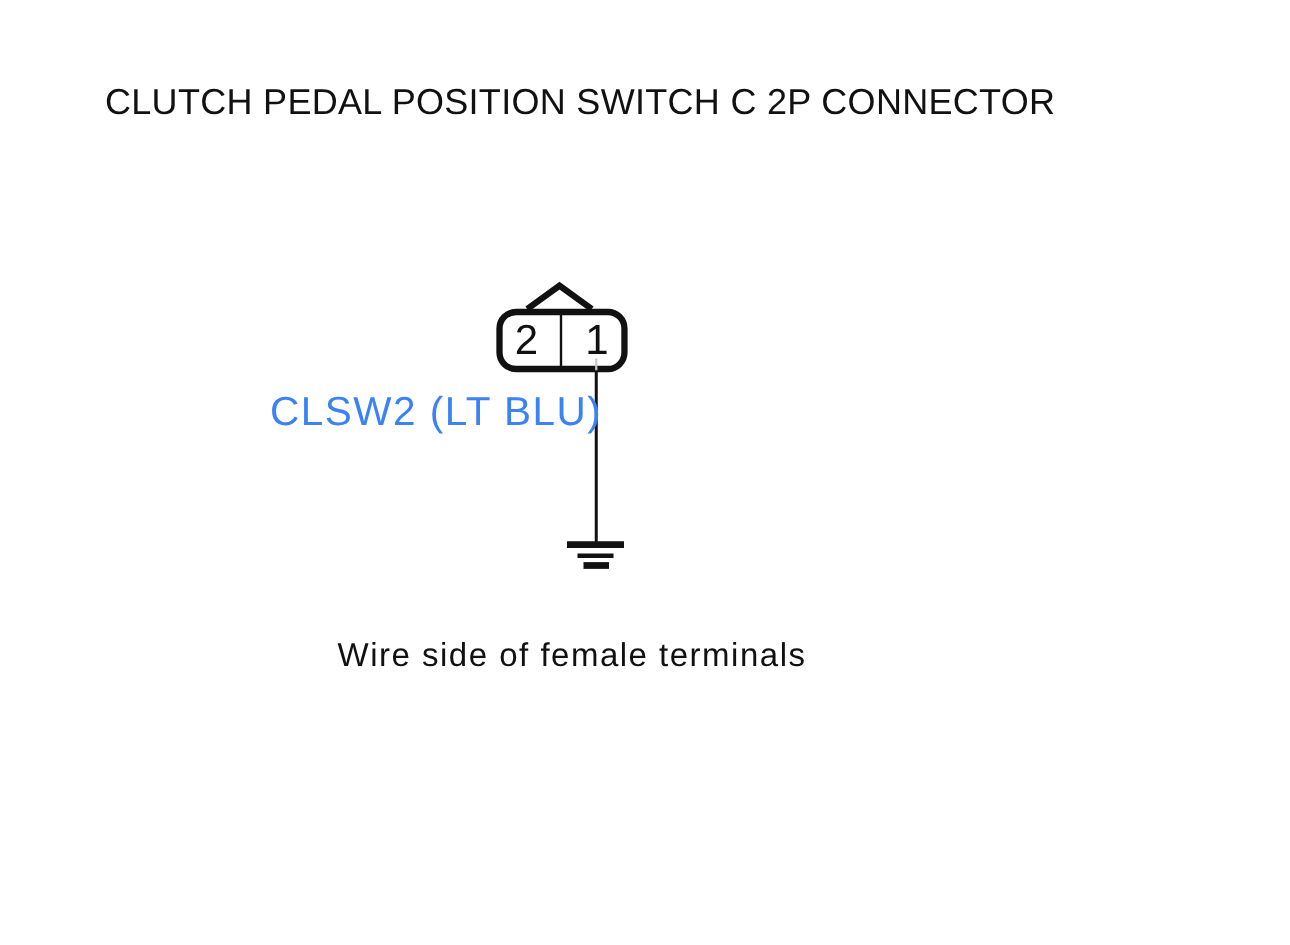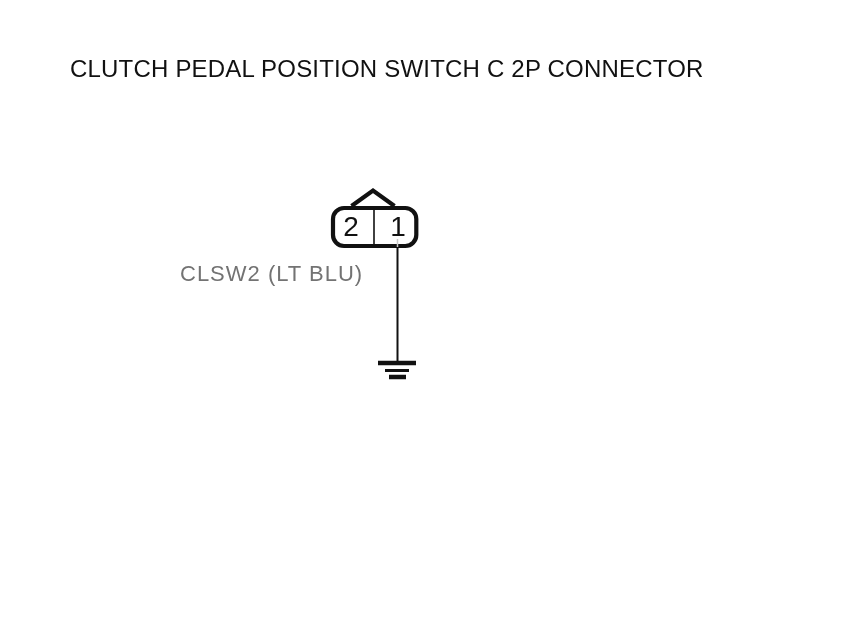--- a/index.html
+++ b/index.html
@@ -35,25 +35,25 @@
     position: absolute;
     font-size: 28px;
     line-height: 28px;
     transform: translate(-50%, -50%);
     color: #111111;
   }
   .terminal-num.t2 { left: 351px; top: 227px; }
   .terminal-num.t1 { left: 398px; top: 227px; }
   .label {
     position: absolute;
-    font-size: 22px;
+    font-size: 27px;
     line-height: 26px;
     letter-spacing: 1px;
     white-space: nowrap;
-    color: #737373;
+    color: #3b82f6;
   }
   .wire-label  { left: 180px; top: 261px; }
   .jumper-label{ left: 197px; top: 297px; }
   .caption {
     position: absolute;
     left: 225px;
     top: 424px;
     font-size: 22px;
     line-height: 26px;
     letter-spacing: 1px;
@@ -87,14 +87,15 @@
     </g>
   </svg>
 
   <div class="terminal-num t2">2</div>
 
   <div class="terminal-num t1">1</div>
 
   <div class="label wire-label">CLSW2 (LT BLU)</div>
 
 
+  <div class="caption">Wire side of female terminals</div>
 
 </div>
 
 </body></html>

